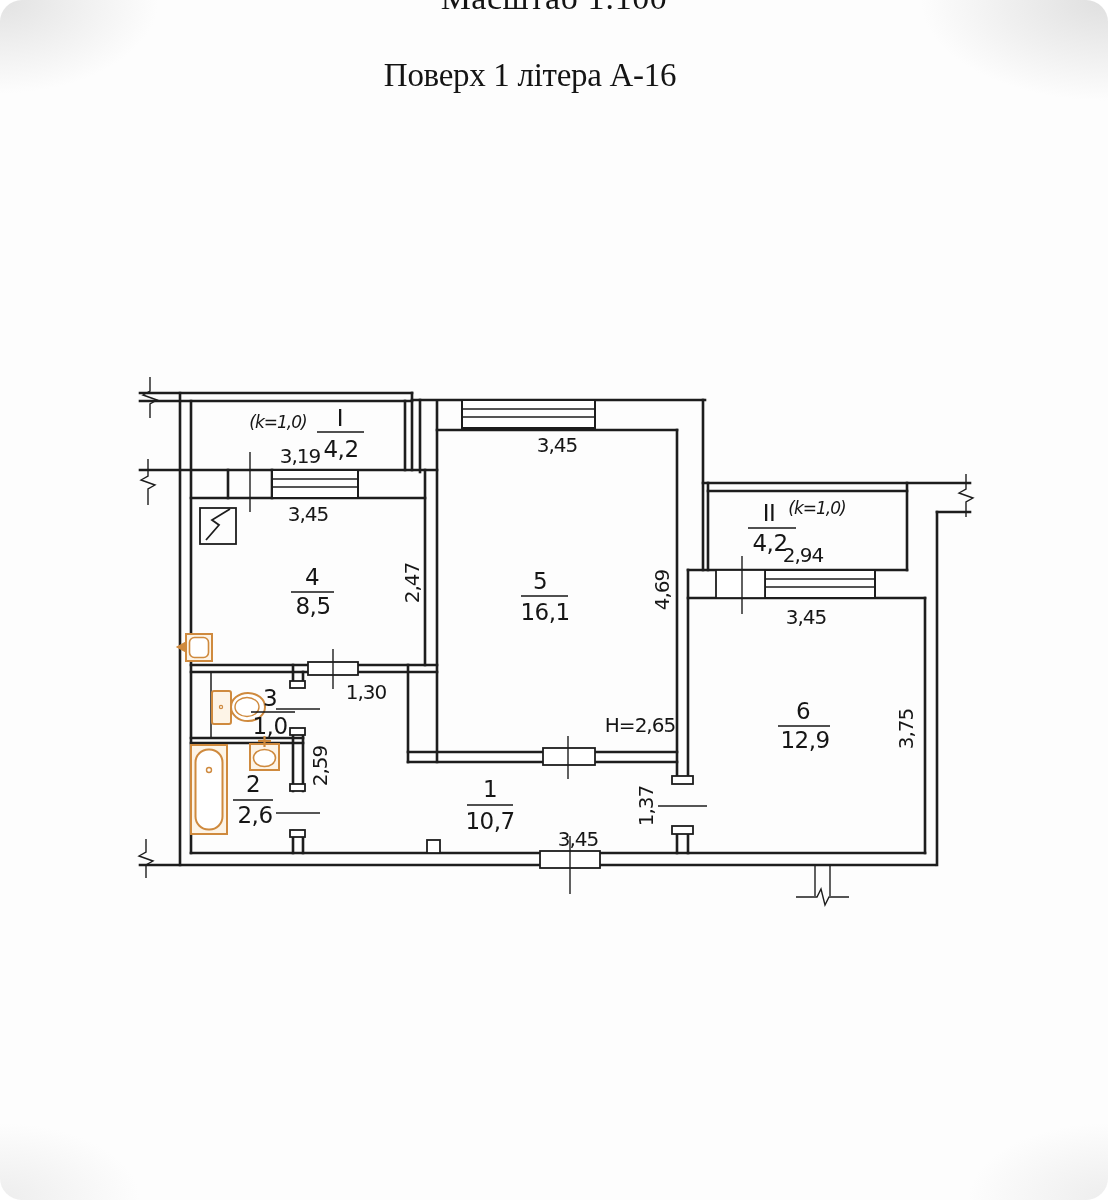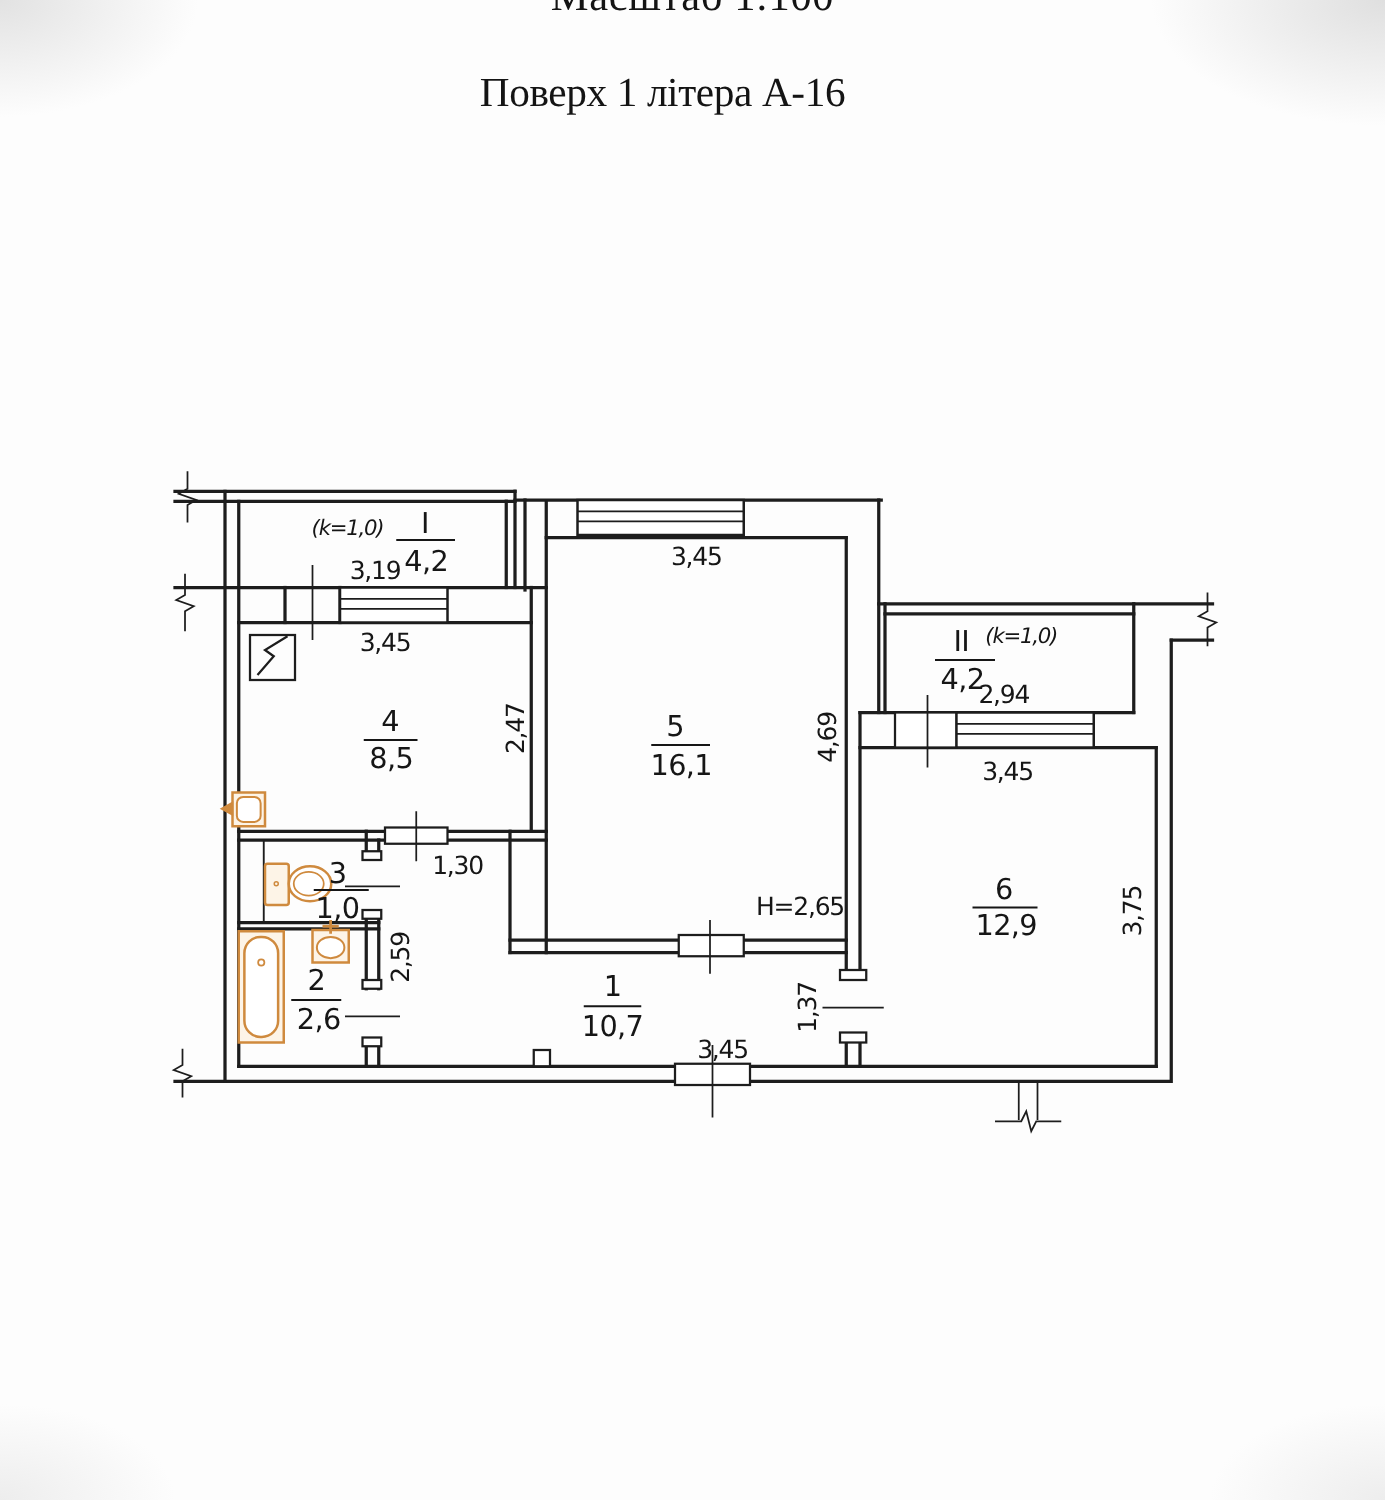--- a/index.html
+++ b/index.html
@@ -8,20 +8,21 @@
     width:1108px;height:1200px;
     overflow:hidden;
     background:
       radial-gradient(220px 130px at 0% 0%, #e2e2e2, rgba(226,226,226,0) 72%),
       radial-gradient(260px 140px at 100% 0%, #dfdfdf, rgba(223,223,223,0) 72%),
       radial-gradient(200px 110px at 0% 100%, #ededed, rgba(237,237,237,0) 70%),
       radial-gradient(200px 110px at 100% 100%, #ededed, rgba(237,237,237,0) 70%),
       #fdfdfd;
     font-family:"Liberation Serif", serif;
     color:#141414;
+    border-radius:22px;
   }
   .title{
     position:absolute;left:0;width:1108px;
     text-align:center;white-space:nowrap;
   }
   .scale-title{ top:-21px; font-size:34px; letter-spacing:0.5px; }
   .floor-title{ top:57px; left:-24px; font-size:33px; letter-spacing:-0.3px; }
   svg.plan{ position:absolute; left:0; top:0; }
   svg text{ fill:#161616; }
   .dim{ font-family:"DejaVu Sans", sans-serif; font-size:20px; letter-spacing:-1px; }

